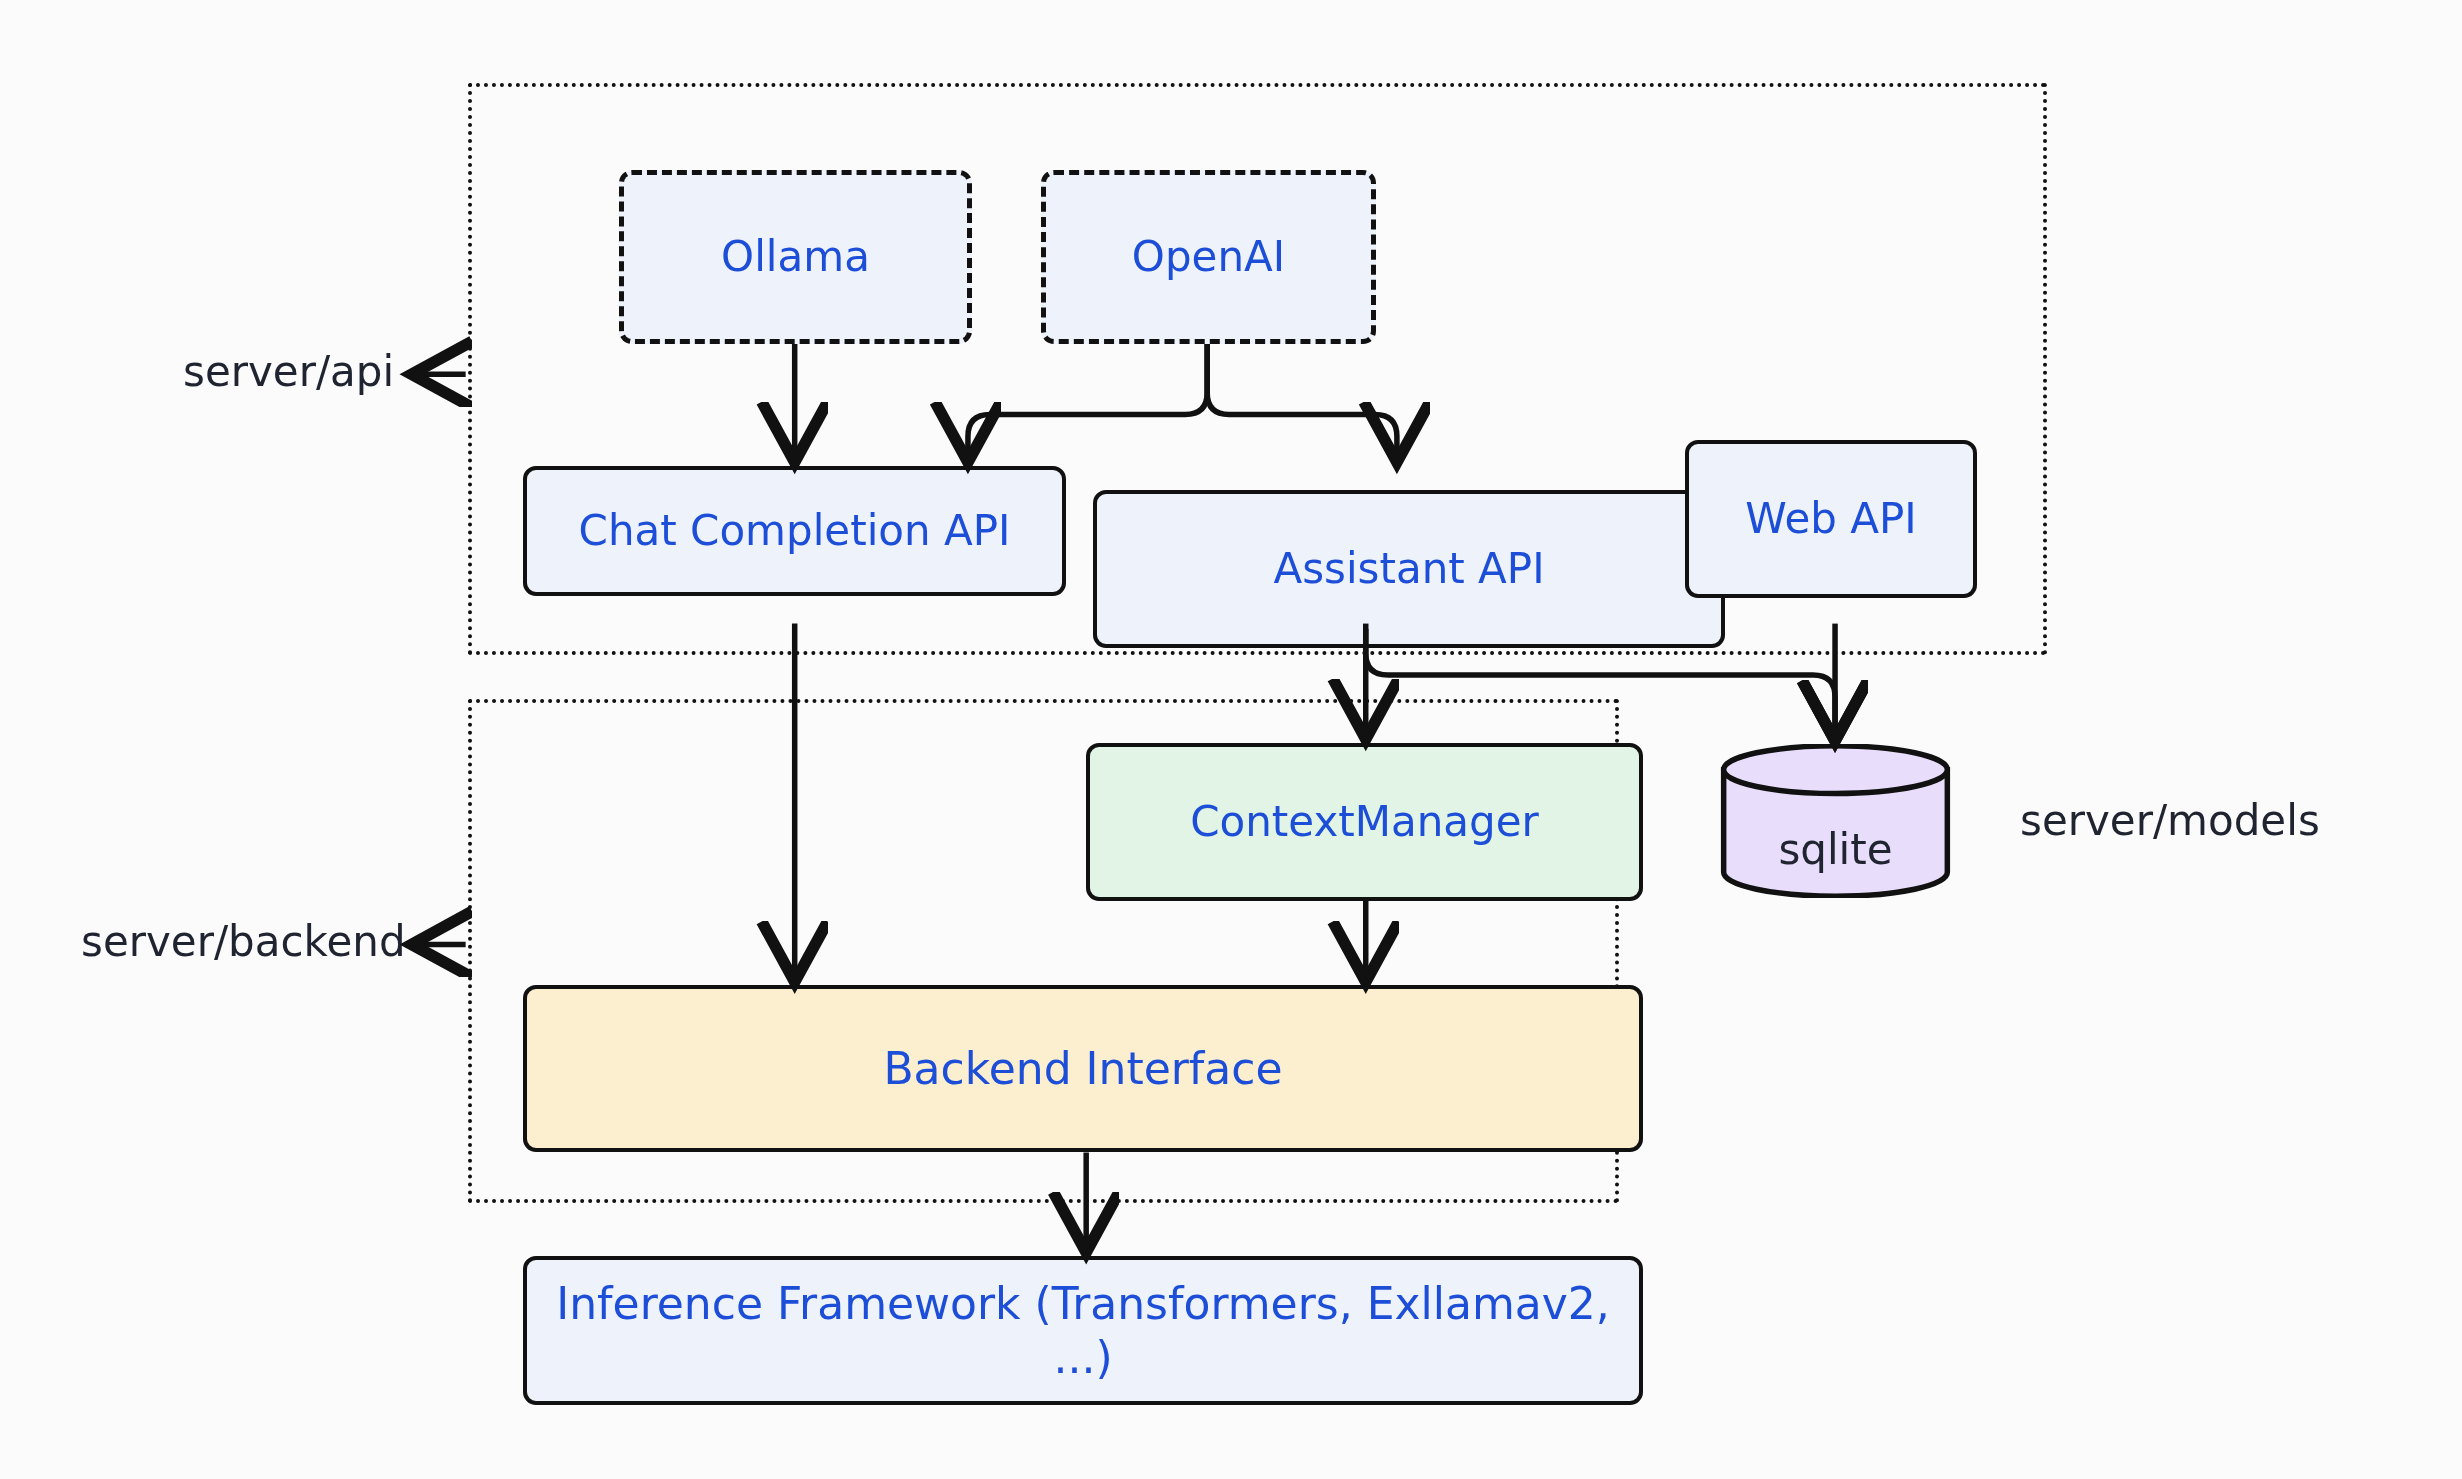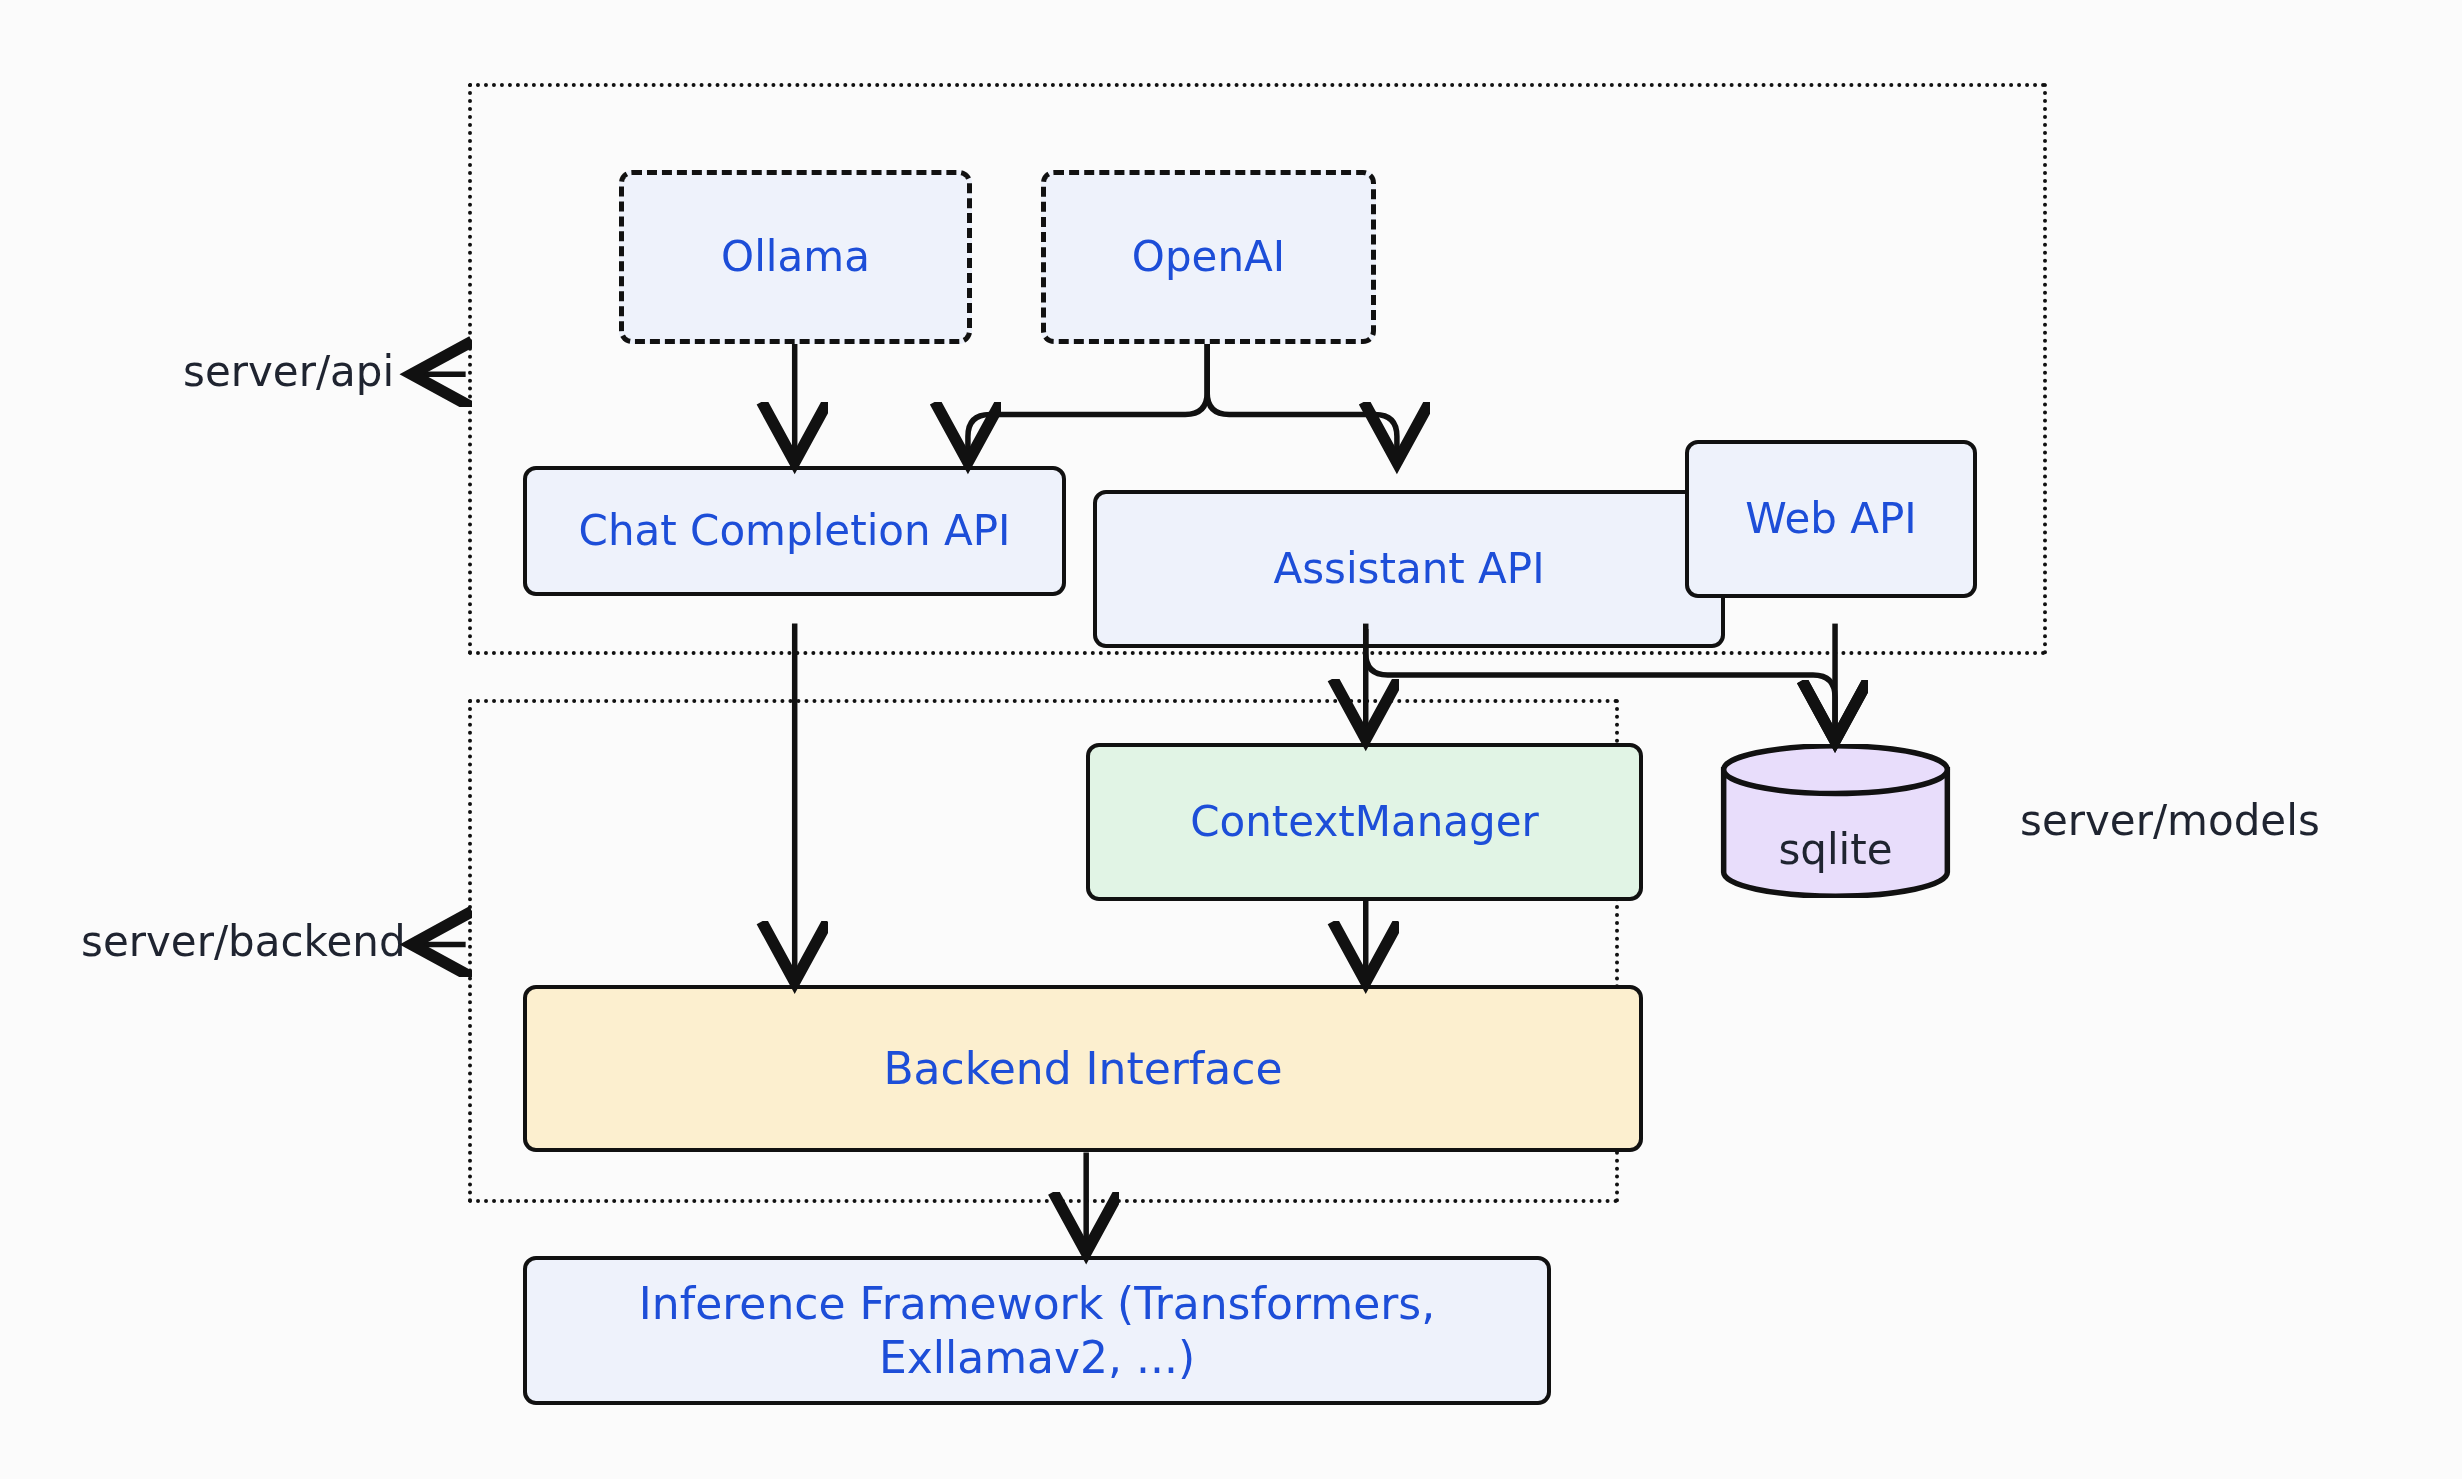--- a/index.html
+++ b/index.html
@@ -85,21 +85,21 @@
   <div class="cyl" style="left:1720px;top:744px;width:231px;height:154px;">
     <svg width="231" height="154" viewBox="0 0 252 168">
       <path d="M4,28 L4,140 A122,26 0 0 0 248,140 L248,28 Z" fill="#e8ddfb" stroke="#111" stroke-width="6"></path>
       <ellipse cx="126" cy="28" rx="122" ry="26" fill="#e8ddfb" stroke="#111" stroke-width="6"></ellipse>
     </svg>
     <div class="cap-text" style="top:81px;">sqlite</div>
   </div>
 
   <div class="node solid fill-yellow t48" style="left:523px;top:985px;width:1120px;height:167px;">Backend Interface</div>
 
-  <div class="node solid fill-blue t48" style="left:523px;top:1256px;width:1028px;height:149px;">Inference Framework (Transformers, Exllamav2, ...)</div>
+  <div class="node solid fill-blue t48" style="left:523px;top:1256px;width:1120px;height:149px;">Inference Framework (Transformers, Exllamav2, ...)</div>
 
   <svg id="wires" viewBox="0 0 2686 1614">
     <defs>
       <marker id="ah" markerWidth="14" markerHeight="14" refX="10" refY="6" orient="auto" markerUnits="strokeWidth">
         <path d="M0,0 L11,6 L0,12" fill="none" stroke="#111" stroke-width="2.1"></path>
       </marker>
       <marker id="ahl" markerWidth="14" markerHeight="14" refX="10" refY="6" orient="auto" markerUnits="strokeWidth">
         <path d="M0,0 L11,6 L0,12" fill="none" stroke="#111" stroke-width="2.1"></path>
       </marker>
     </defs>

